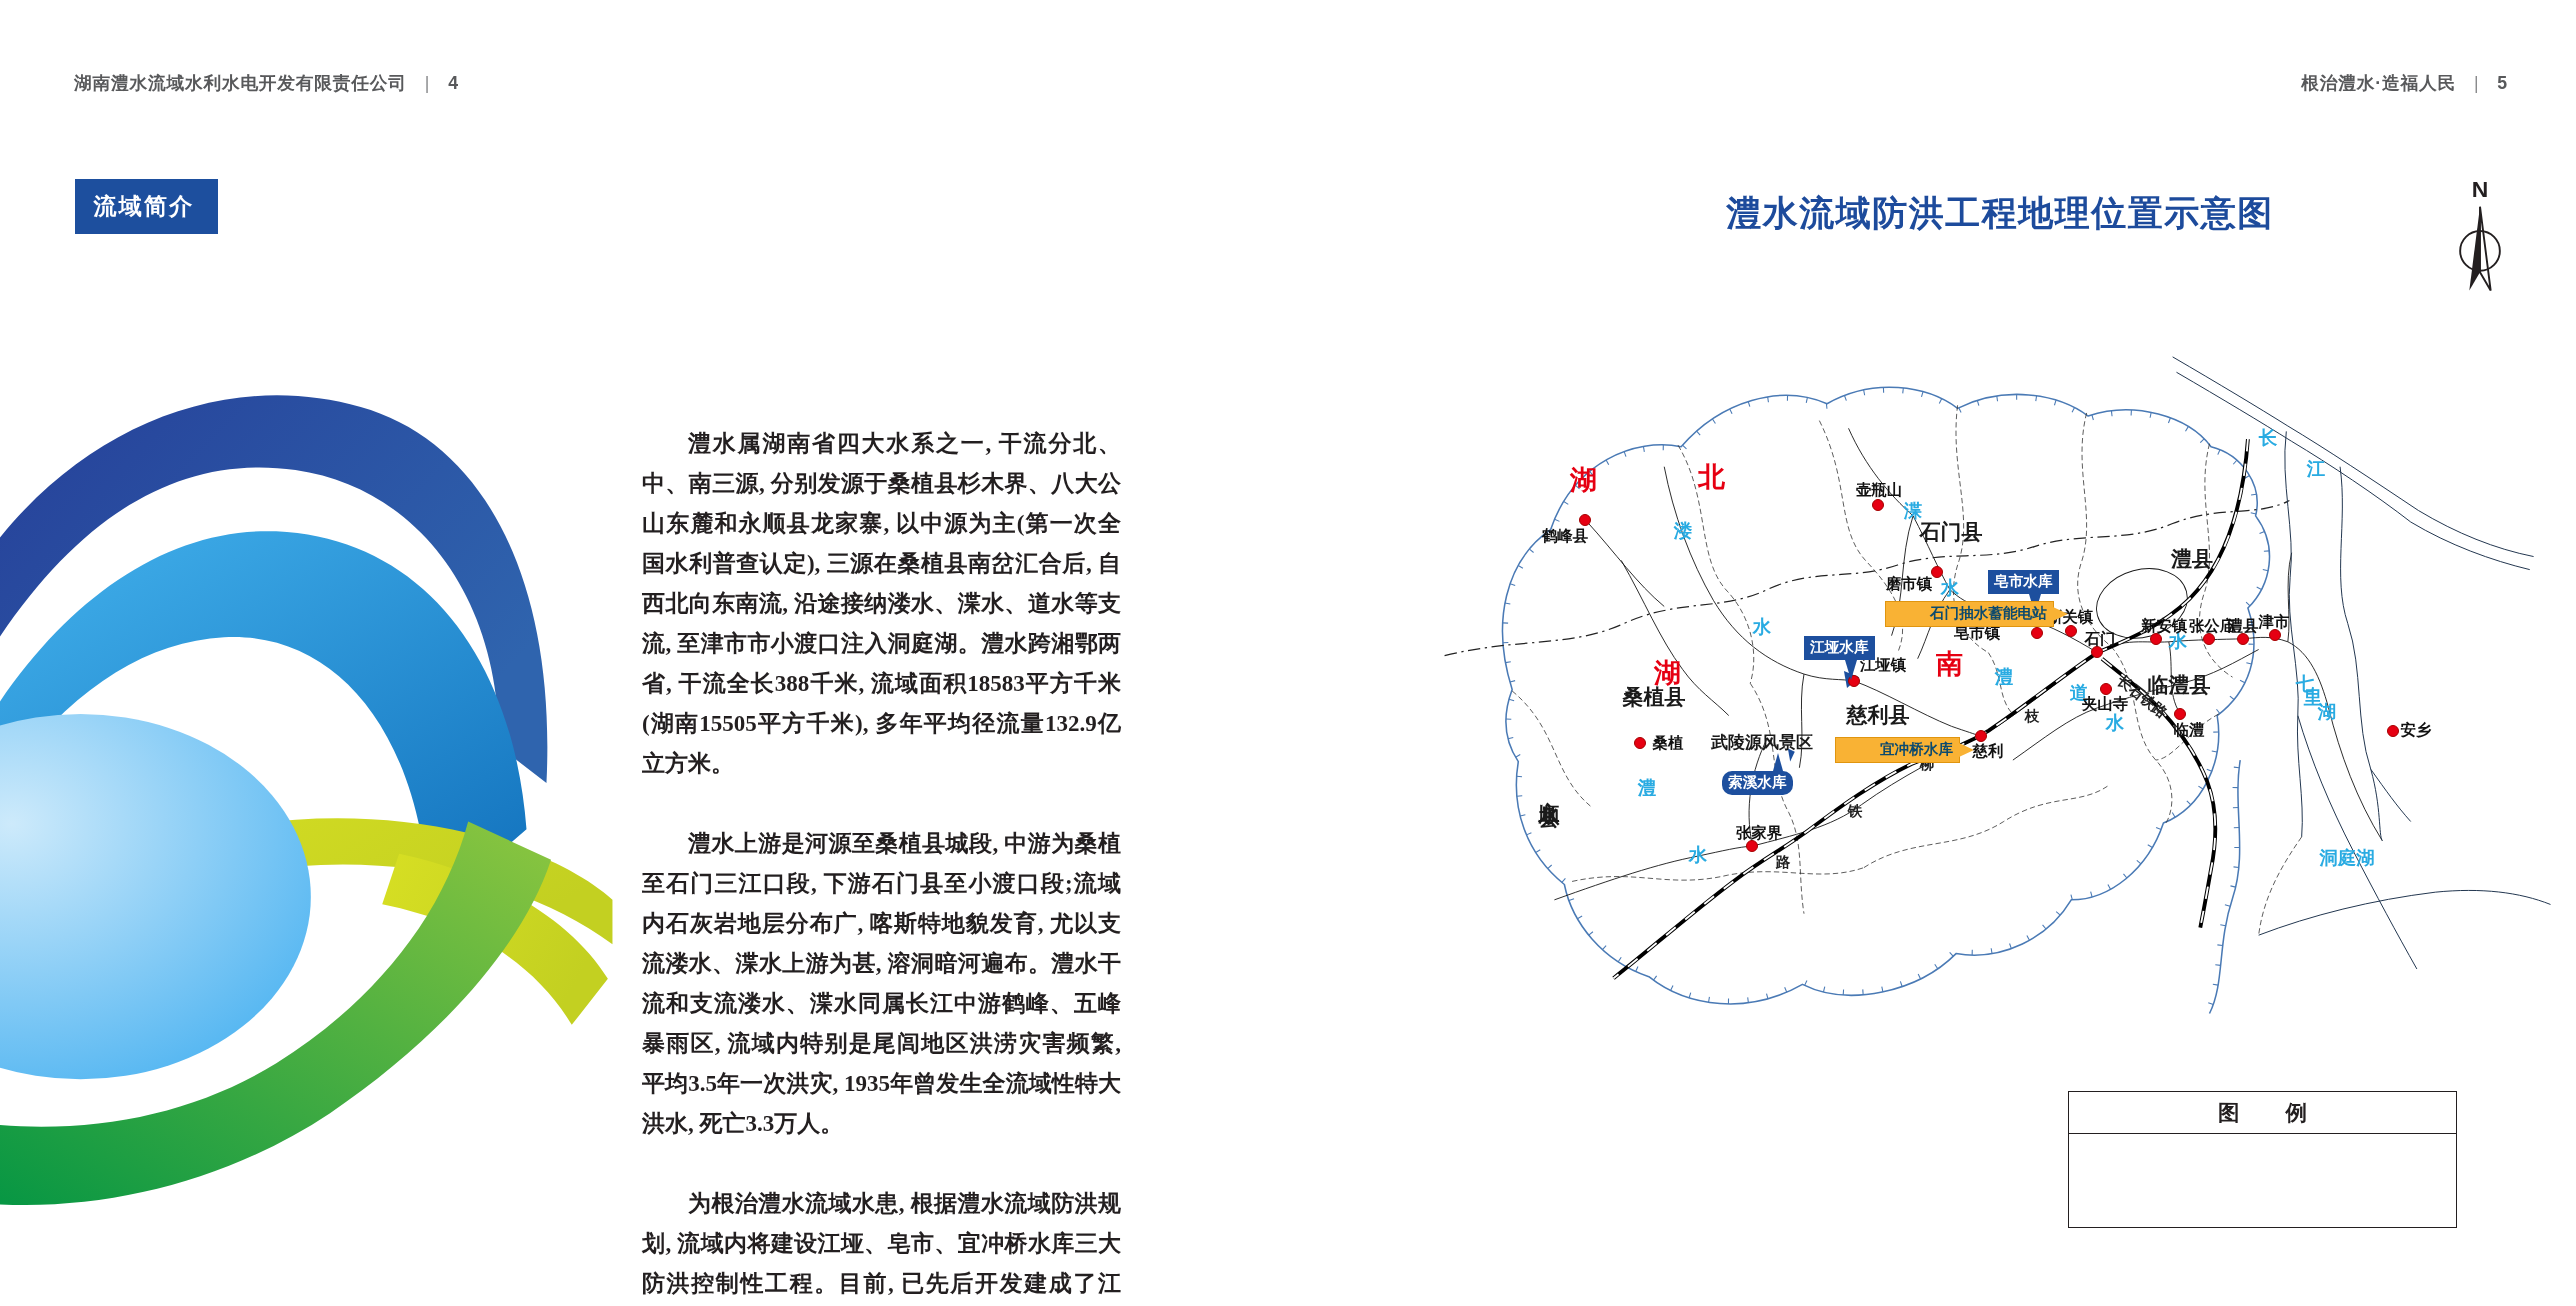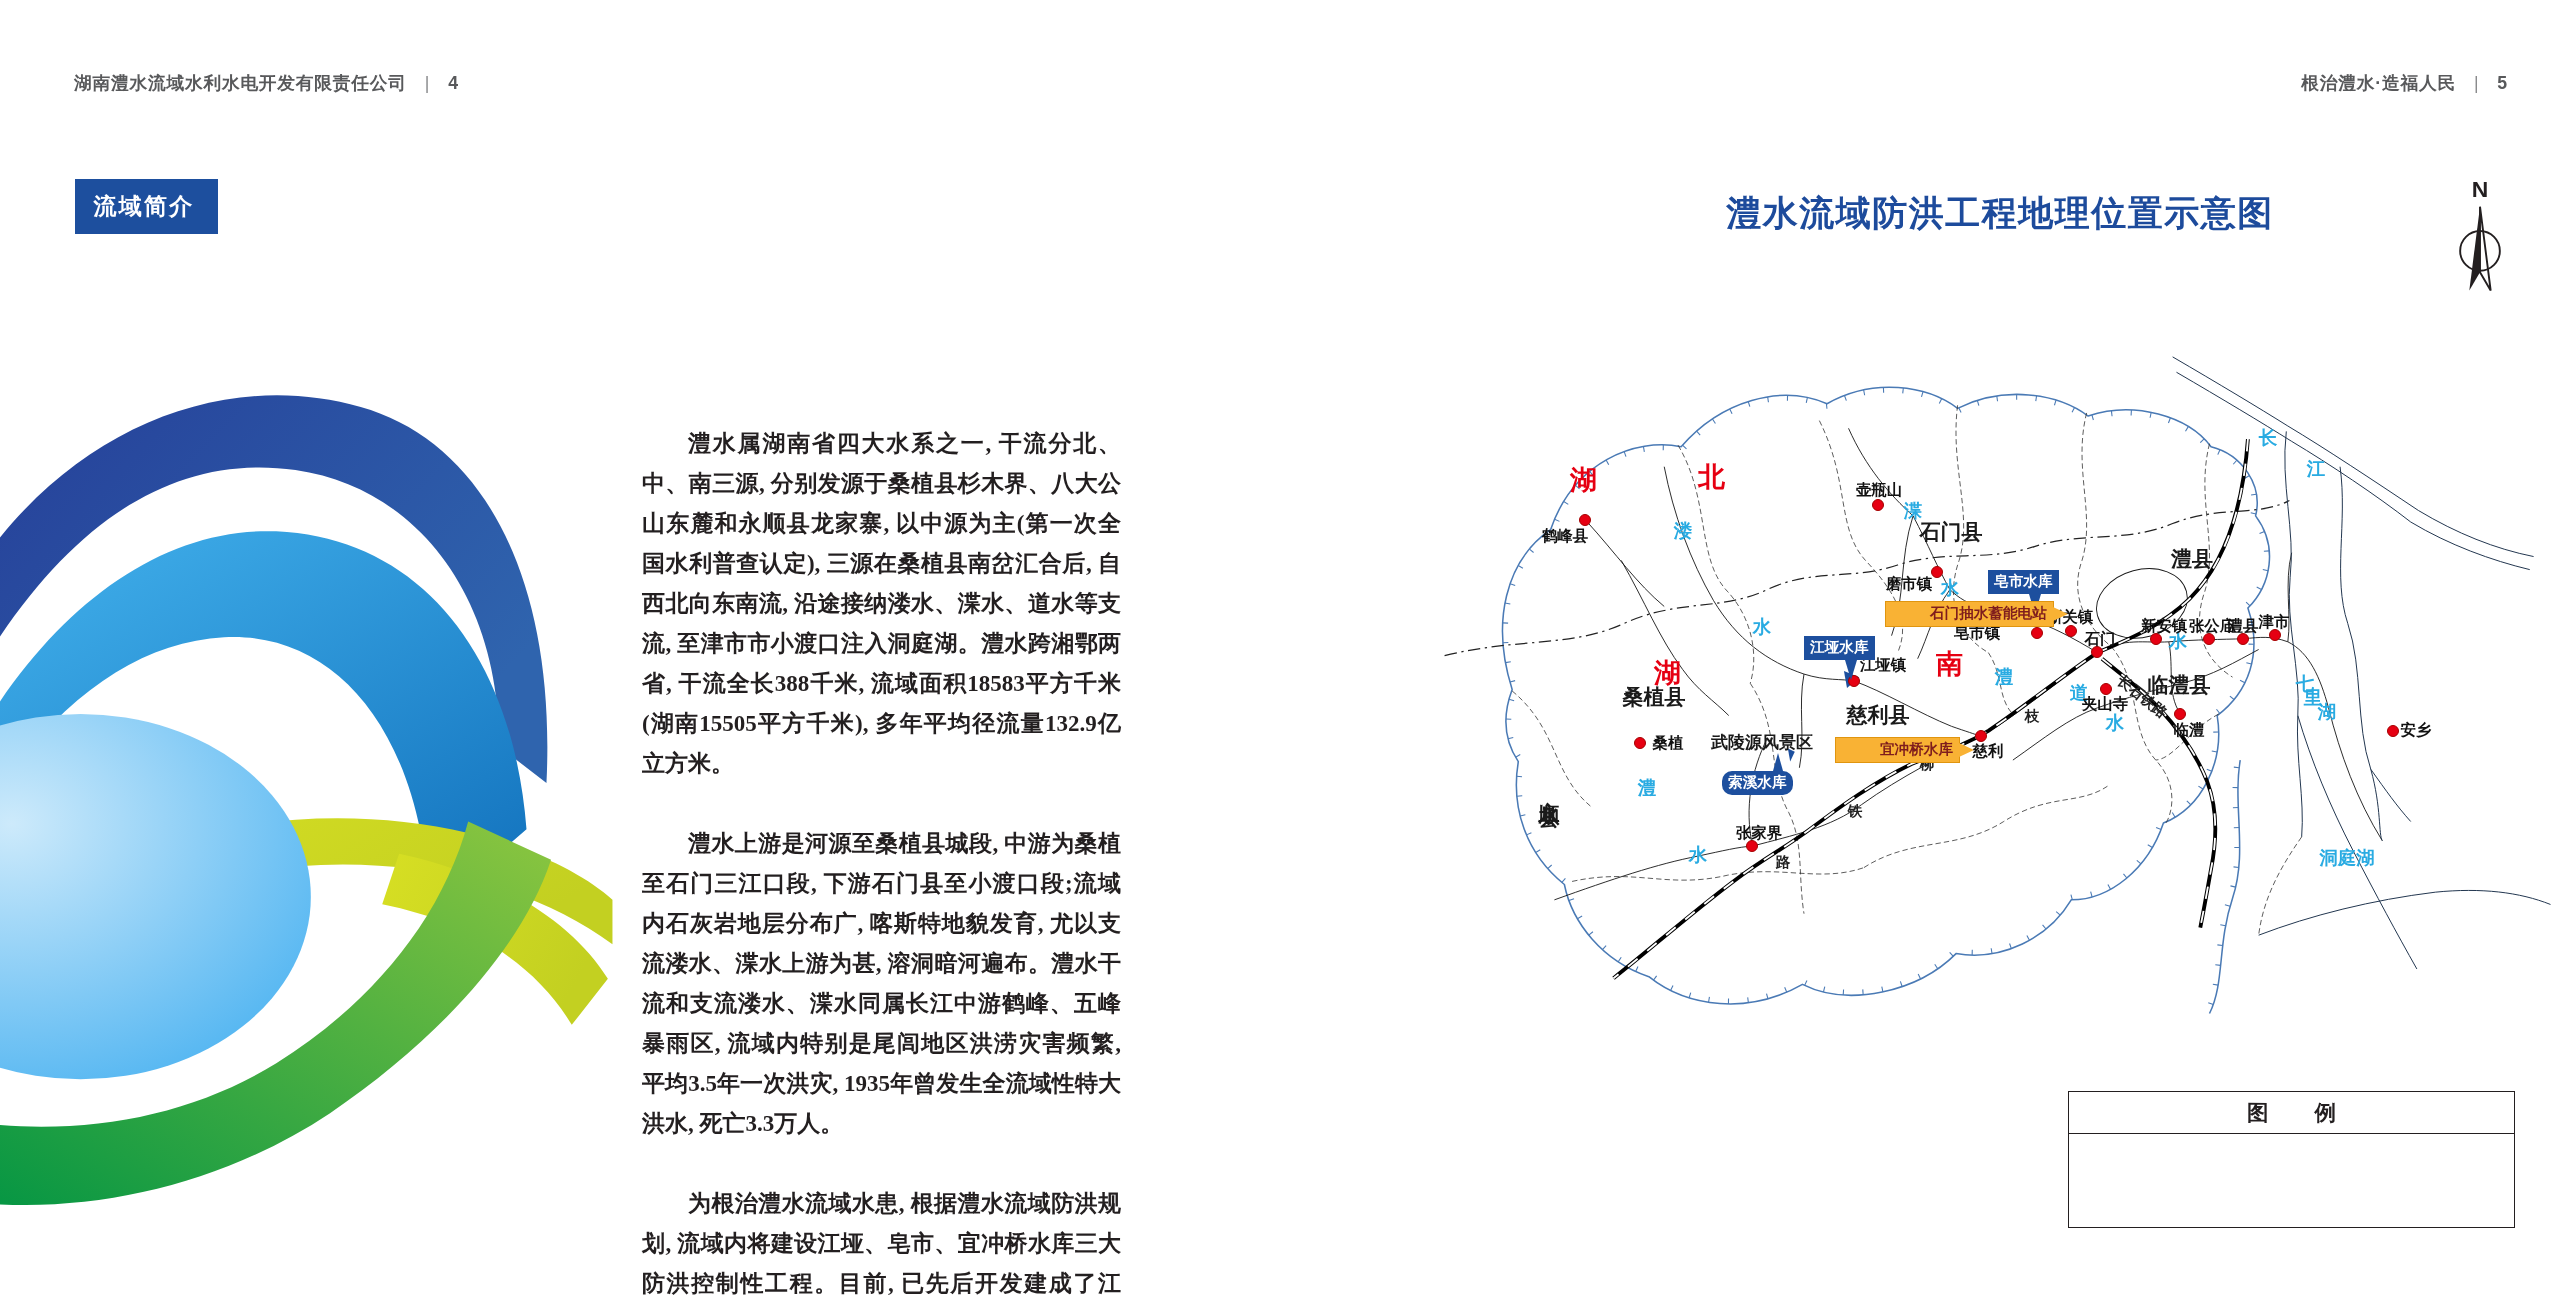--- a/index.html
+++ b/index.html
@@ -33,27 +33,27 @@
   .county.small{font-size:17px;}
   .county.vert{writing-mode:vertical-rl;letter-spacing:3.1px;}
   .town-label{font-size:15.4px;color:#111;}
   .river-char{font-size:18.4px;color:#29abe2;}
   .rail-char{font-size:14.6px;color:#222;}
   .rot{transform:translate(-50%,-50%) rotate(38deg);}
   .dot{position:absolute;width:10px;height:10px;border-radius:50%;background:#e60012;
        border:0.8px solid #a50000;transform:translate(-50%,-50%);}
   .tag{position:absolute;white-space:nowrap;font-weight:bold;font-size:14.6px;padding:2.3px 6.1px;z-index:3;text-align:right;}
   .tag.blue{background:#1d4f9e;color:#ffffff;}
-  .tag.orange{background:#f9b234;color:#7f1d1d;border:1.5px solid #e0950f;padding-left:44px;}
+  .tag.orange{background:#f9b234;color:#0c4a6e;border:1.5px solid #e0950f;padding-left:44px;}
   .tag::after{content:'';position:absolute;width:0;height:0;border-style:solid;}
   .tag.p-down::after{left:58%;top:100%;border-width:20px 6.1px 0 6.1px;border-color:#1d4f9e transparent transparent transparent;}
   .tag.p-up::after{left:72%;bottom:100%;border-width:0 5.4px 18.4px 5.4px;border-color:transparent transparent #1d4f9e transparent;}
   .tag.p-right::after{left:100%;top:50%;transform:translateY(-50%);border-width:7.7px 0 7.7px 15.4px;border-color:transparent transparent transparent #f9b234;}
   
-  #legend{position:absolute;left:2068px;top:1091px;width:447px;height:137px;border:1.5px solid #231f20;
+  #legend{position:absolute;left:2068px;top:1091px;width:389px;height:137px;border:1.5px solid #231f20;
         background:#fff;z-index:5;box-sizing:border-box;}
   #legend .ttl{height:41px;border-bottom:1.5px solid #231f20;display:flex;align-items:center;justify-content:center;
         font-size:21.5px;font-weight:bold;letter-spacing:20px;text-indent:20px;color:#231f20;}
   #legend .grid{display:grid;grid-template-columns:1fr 1fr;grid-template-rows:1fr 1fr;height:93px;}
   #legend .cell{display:flex;align-items:center;justify-content:center;gap:14px;box-sizing:border-box;}
   #legend .cell:nth-child(1){border-right:1.5px solid #231f20;border-bottom:1.5px solid #231f20;}
   #legend .cell:nth-child(2){border-bottom:1.5px solid #231f20;}
   #legend .cell:nth-child(3){border-right:1.5px solid #231f20;}
   #legend .lab{font-size:18.4px;font-weight:bold;color:#231f20;}
   .sym{display:inline-block;}

